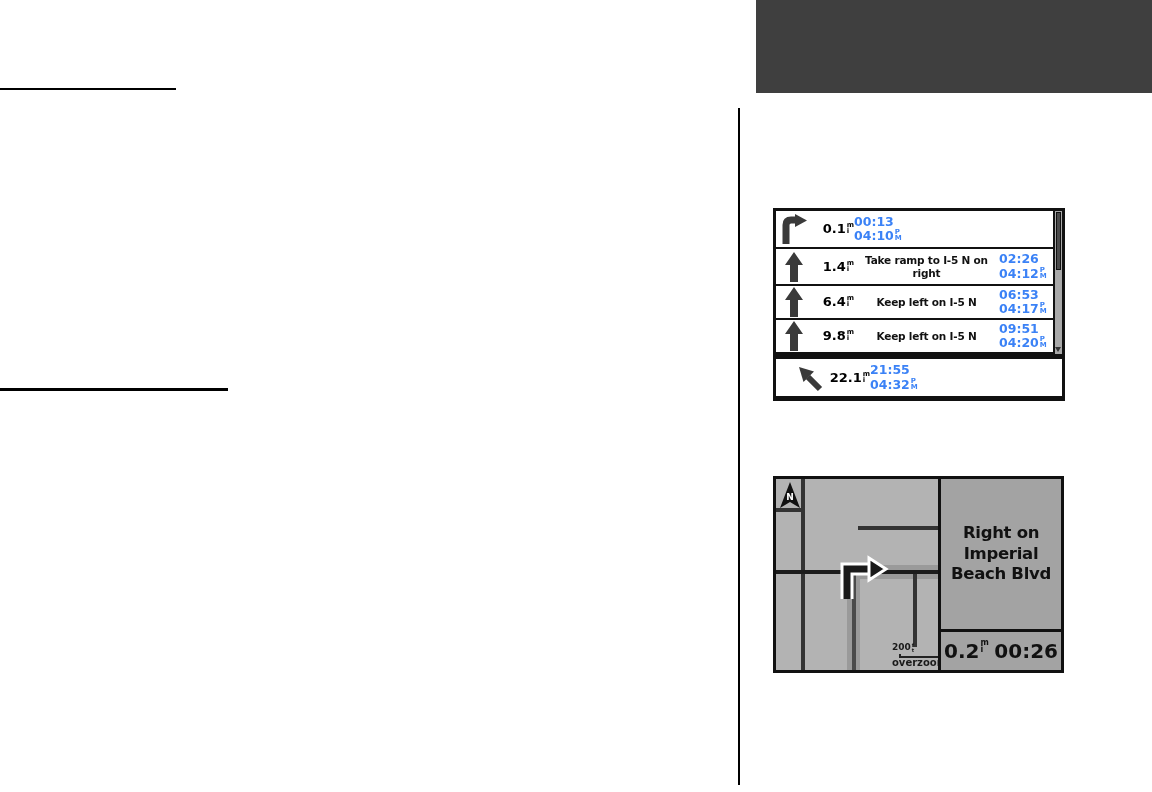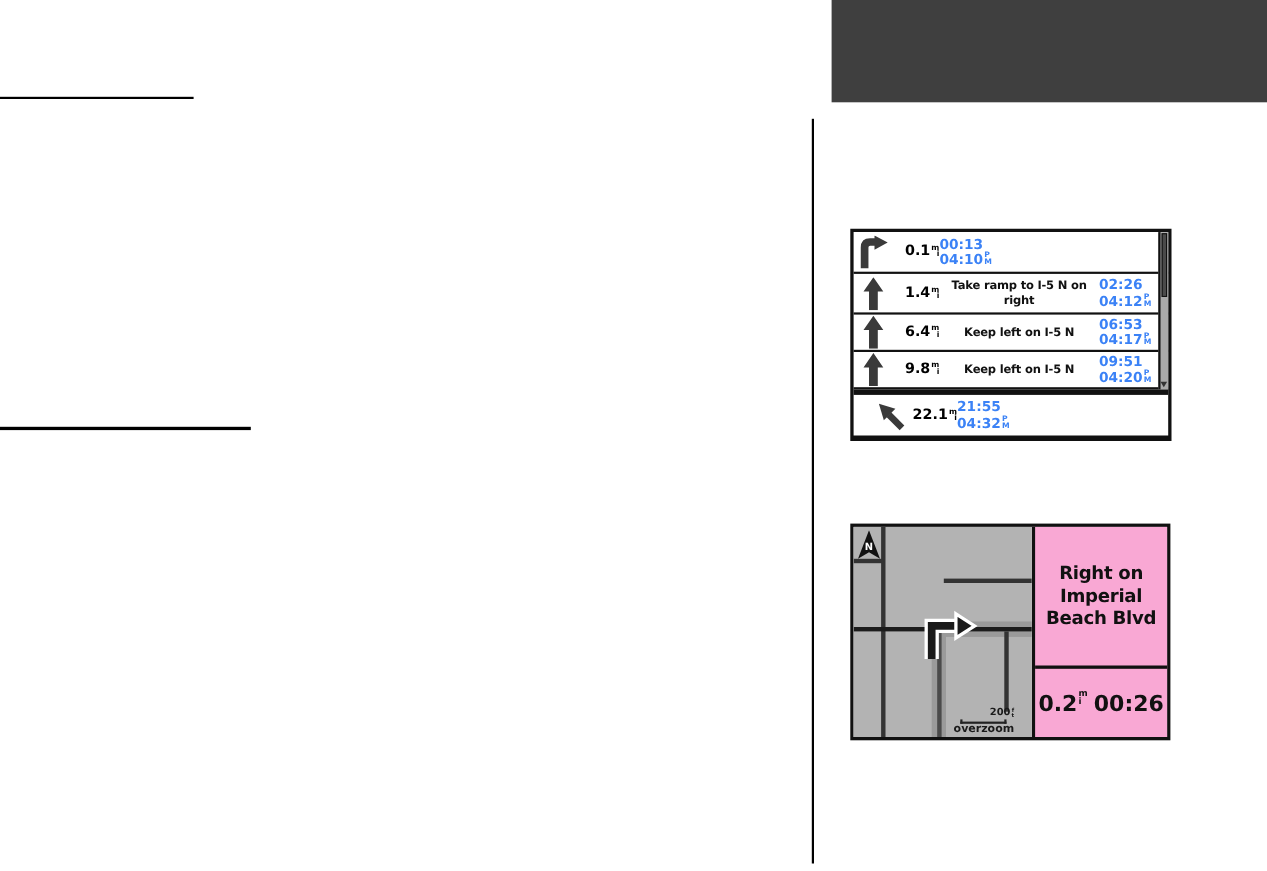--- a/index.html
+++ b/index.html
@@ -22,44 +22,44 @@
   #turn-screen{left:773px;top:208px;width:292px;height:193px;border-bottom-width:5px;}
   .rows{position:relative;width:100%;height:100%;}
   .trow{display:flex;align-items:center;border-bottom:2px solid #111;box-sizing:content-box;padding-right:11px;}
   .trow.r1{height:36px;}
   .trow.r2{height:35px;}
   .trow.r3{height:32px;}
   .trow.r4{height:32px;}
   .trow.r5{height:37px;border-bottom:none;padding-right:2px;margin-left:16px;}
   .thick-divider{height:5px;background:#111;}
   .icon-cell{width:36px;display:flex;justify-content:center;align-items:center;flex:none;}
-  .dist-cell{width:42px;flex:none;font-weight:bold;font-size:13px;display:flex;justify-content:flex-end;align-items:flex-start;line-height:14px;text-align:right;}
+  .dist-cell{width:42px;flex:none;font-weight:bold;font-size:13px;display:flex;justify-content:flex-end;align-items:flex-start;line-height:14px;}
   .text-cell{flex:1;text-align:center;font-weight:bold;font-size:10.5px;letter-spacing:-0.2px;line-height:1.2;padding:0 2px;color:#111;}
   .time-cell{width:52px;flex:none;font-weight:bold;font-size:12.5px;line-height:1.15;color:#3b82f6;}
   .clockline{display:flex;align-items:flex-start;}
   .scrollbar{position:absolute;right:0;top:0;width:9px;height:143px;background:#a9a9a9;border-left:2px solid #111;box-sizing:border-box;}
   .scroll-thumb{position:absolute;top:1px;left:1px;right:1px;height:56px;background:#4a4a4a;border:1px solid #111;}
   .scroll-down{position:absolute;bottom:2px;left:0;width:0;height:0;border-left:3px solid transparent;border-right:3px solid transparent;border-top:5px solid #333;}
 
   
   #map-screen{left:773px;top:476px;width:291px;height:197px;display:flex;}
   .map-area{position:relative;flex:1;background:#b3b3b3;overflow:hidden;}
   .road{position:absolute;background:#333;}
   .road-main{background:#1c1c1c;}
   .hl{position:absolute;background:#9a9a9a;}
   .north-icon{position:absolute;left:3px;top:3px;}
   .turn-arrow{position:absolute;left:63px;top:74px;}
-  .scale-group{position:absolute;left:90px;bottom:3px;width:56px;text-align:right;color:#1a1a1a;}
+  .scale-group{position:absolute;left:116px;bottom:3px;width:56px;text-align:left;color:#1a1a1a;}
   .scale-label{font-size:9px;font-weight:bold;line-height:9px;display:inline-flex;align-items:flex-start;}
   .scale-label .stack{font-size:5px;line-height:4.5px;}
   .scale-bracket{width:42px;height:4px;margin:0 auto;border:2px solid #222;border-top:none;box-sizing:border-box;}
   .overzoom{font-size:10px;font-weight:bold;line-height:9px;}
-  .info-panel{width:123px;flex:none;border-left:3px solid #111;display:flex;flex-direction:column;background:#f9a8d4;box-sizing:border-box;}
+  .info-panel{width:123px;flex:none;border-left:3px solid #111;display:flex;flex-direction:column;background:#a3a3a3;box-sizing:border-box;}
   .instruction{flex:1;display:flex;align-items:center;justify-content:center;text-align:center;font-weight:bold;font-size:16.5px;line-height:1.25;letter-spacing:-0.3px;color:#111;padding:0 4px;}
-  .bottom-bar{height:30px;flex:none;border-top:3px solid #111;display:flex;align-items:center;justify-content:space-between;font-weight:bold;font-size:20px;padding:16px 3px;color:#111;}
+  .bottom-bar{height:30px;flex:none;border-top:3px solid #111;display:flex;align-items:center;justify-content:space-between;font-weight:bold;font-size:20px;padding:4px 3px;color:#111;}
   .bb-dist{display:inline-flex;align-items:flex-start;}
   .bb-dist .stack{font-size:8px;line-height:7px;}
 </style>
 </head>
 <body>
 
 <div class="header-block"></div>
 <div class="rule-top"></div>
 <div class="rule-mid"></div>
 <div class="v-divider"></div>

